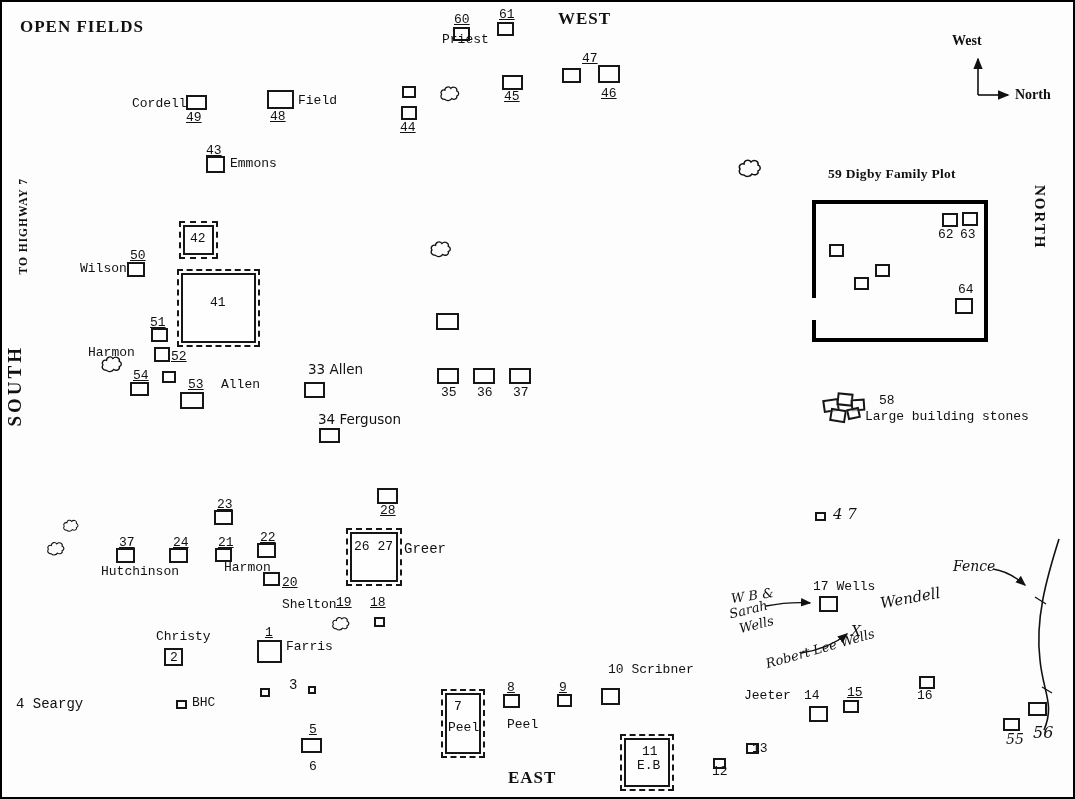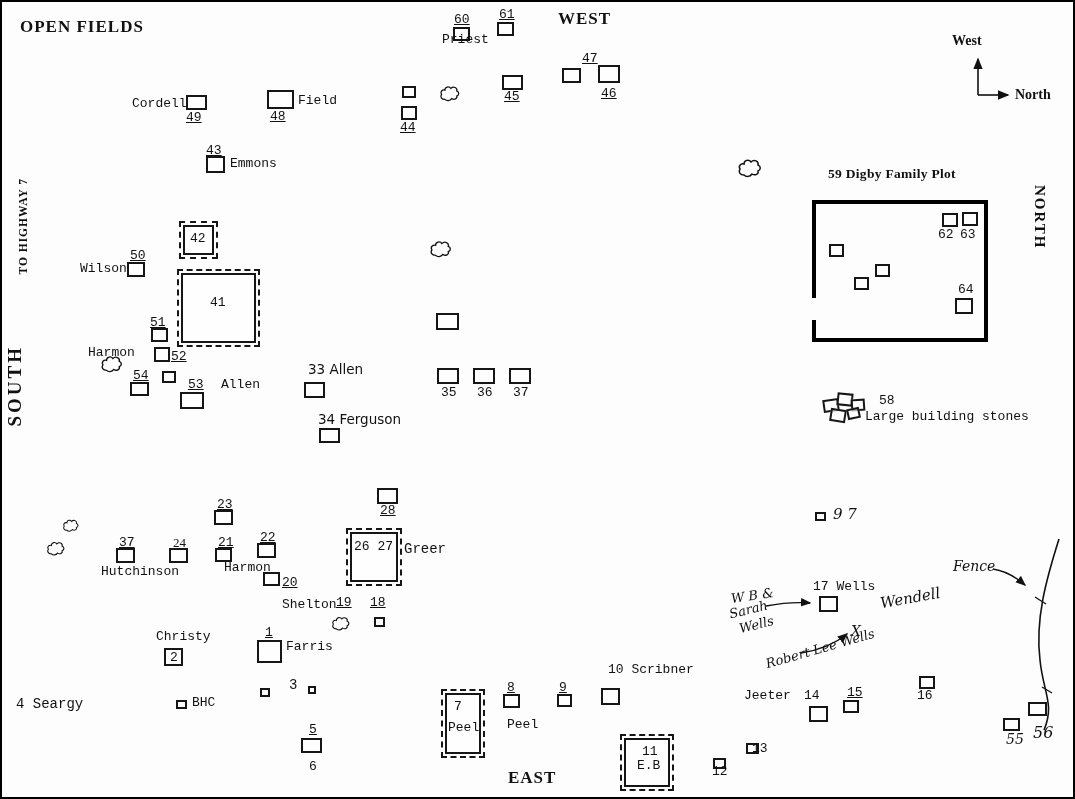--- a/index.html
+++ b/index.html
@@ -161,25 +161,25 @@
       <div class="lbl mono u" style="left: 131px; top: 367px;">54</div>
       <div class="lbl mono u" style="left: 186px; top: 376px;">53</div>
       <div class="lbl mono" style="left: 219px; top: 376px;">Allen</div>
       <div class="lbl sans" style="left: 306px; top: 360px;">33 Allen</div>
       <div class="lbl sans" style="left: 316px; top: 410px;">34 Ferguson</div>
       <div class="lbl mono" style="left: 439px; top: 384px;">35</div>
       <div class="lbl mono" style="left: 475px; top: 384px;">36</div>
       <div class="lbl mono" style="left: 511px; top: 384px;">37</div>
       <div class="lbl mono" style="left: 877px; top: 392px;">58</div>
       <div class="lbl mono" style="left: 863px; top: 408px; text-align: right;">Large building stones</div>
-      <div class="lbl hand" style="left: 831px; top: 505px; font-size: 15px;">9 7</div>
+      <div class="lbl hand" style="left: 831px; top: 505px; font-size: 15px;">4 7</div>
       <div class="lbl mono u" style="left: 215px; top: 496px;">23</div>
       <div class="lbl mono u" style="left: 378px; top: 502px;">28</div>
       <div class="lbl mono u" style="left: 117px; top: 534px;">37</div>
-      <div class="lbl mono u" style="left: 171px; top: 534px; font-family: Liberation Serif, serif;">24</div>
+      <div class="lbl mono u" style="left: 171px; top: 534px;">24</div>
       <div class="lbl mono u" style="left: 216px; top: 534px;">21</div>
       <div class="lbl mono u" style="left: 258px; top: 529px;">22</div>
       <div class="lbl mono u" style="left: 280px; top: 574px;">20</div>
       <div class="lbl mono" style="left: 352px; top: 538px;">26 27</div>
       <div class="lbl mono" style="left: 402px; top: 540px; font-size: 14px;">Greer</div>
       <div class="lbl mono" style="left: 99px; top: 563px;">Hutchinson</div>
       <div class="lbl mono" style="left: 222px; top: 559px;">Harmon</div>
       <div class="lbl mono" style="left: 280px; top: 596px;">Shelton</div>
       <div class="lbl mono u" style="left: 334px; top: 594px;">19</div>
       <div class="lbl mono u" style="left: 368px; top: 594px;">18</div>

